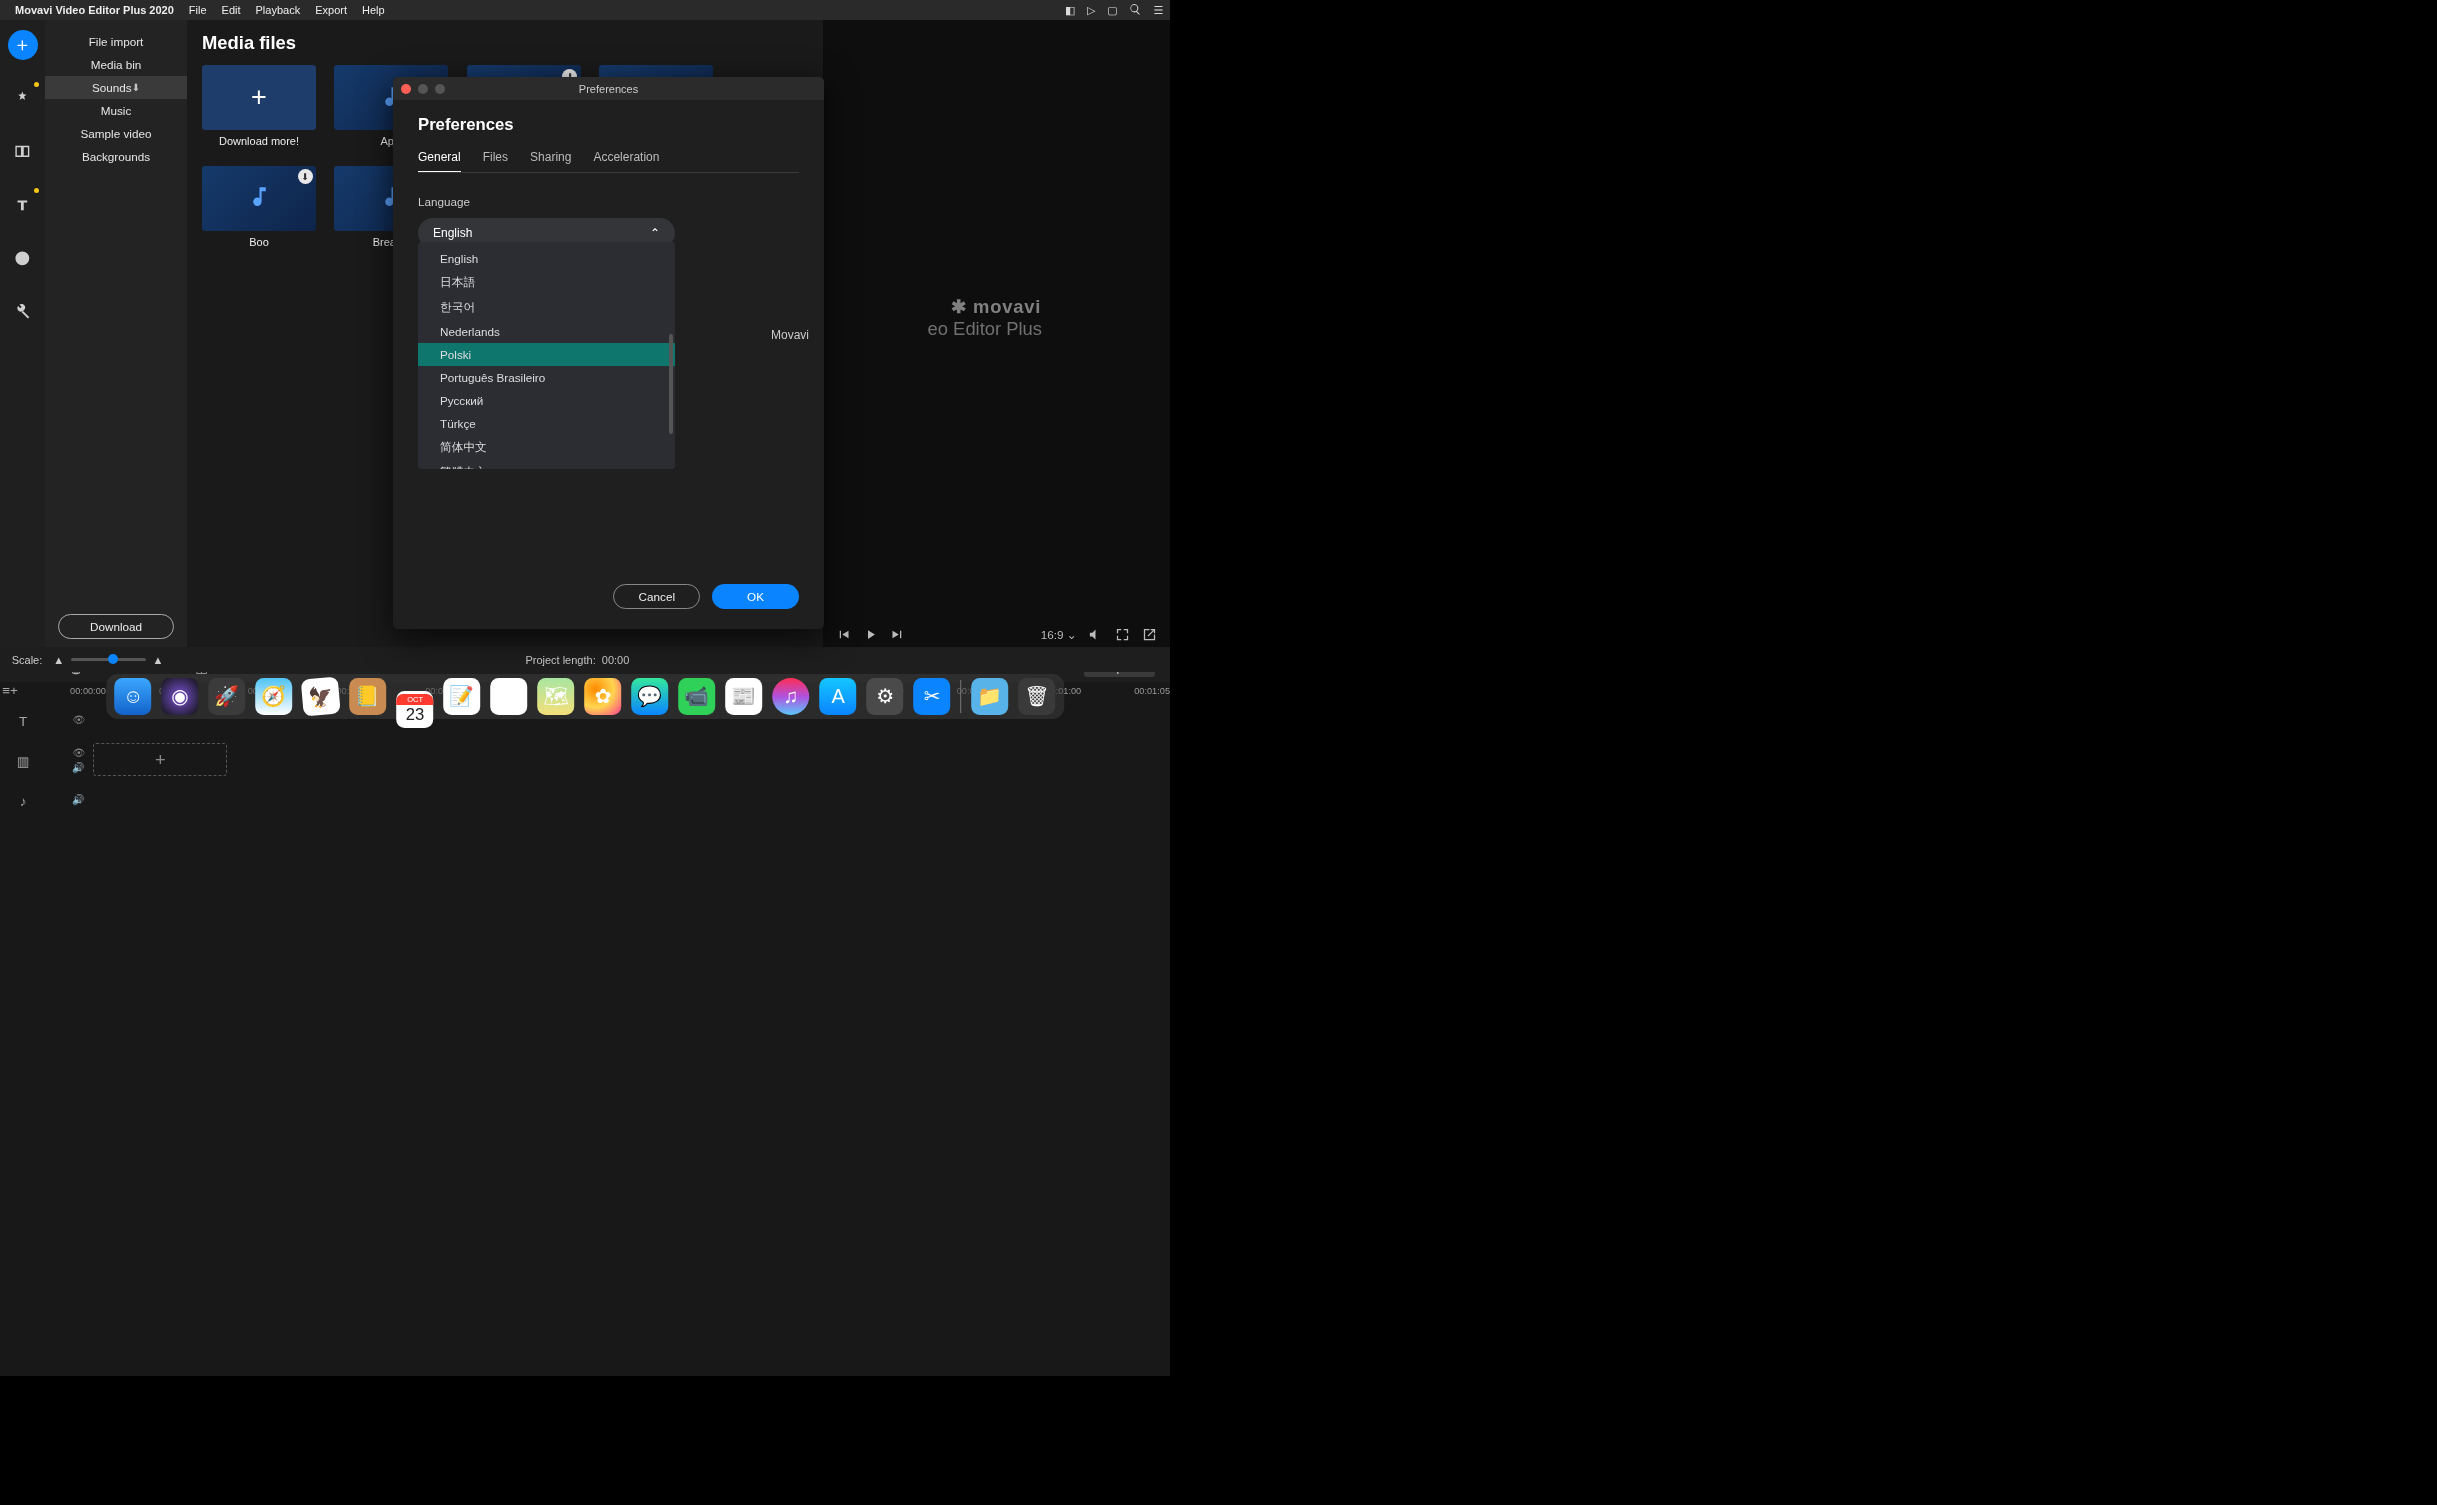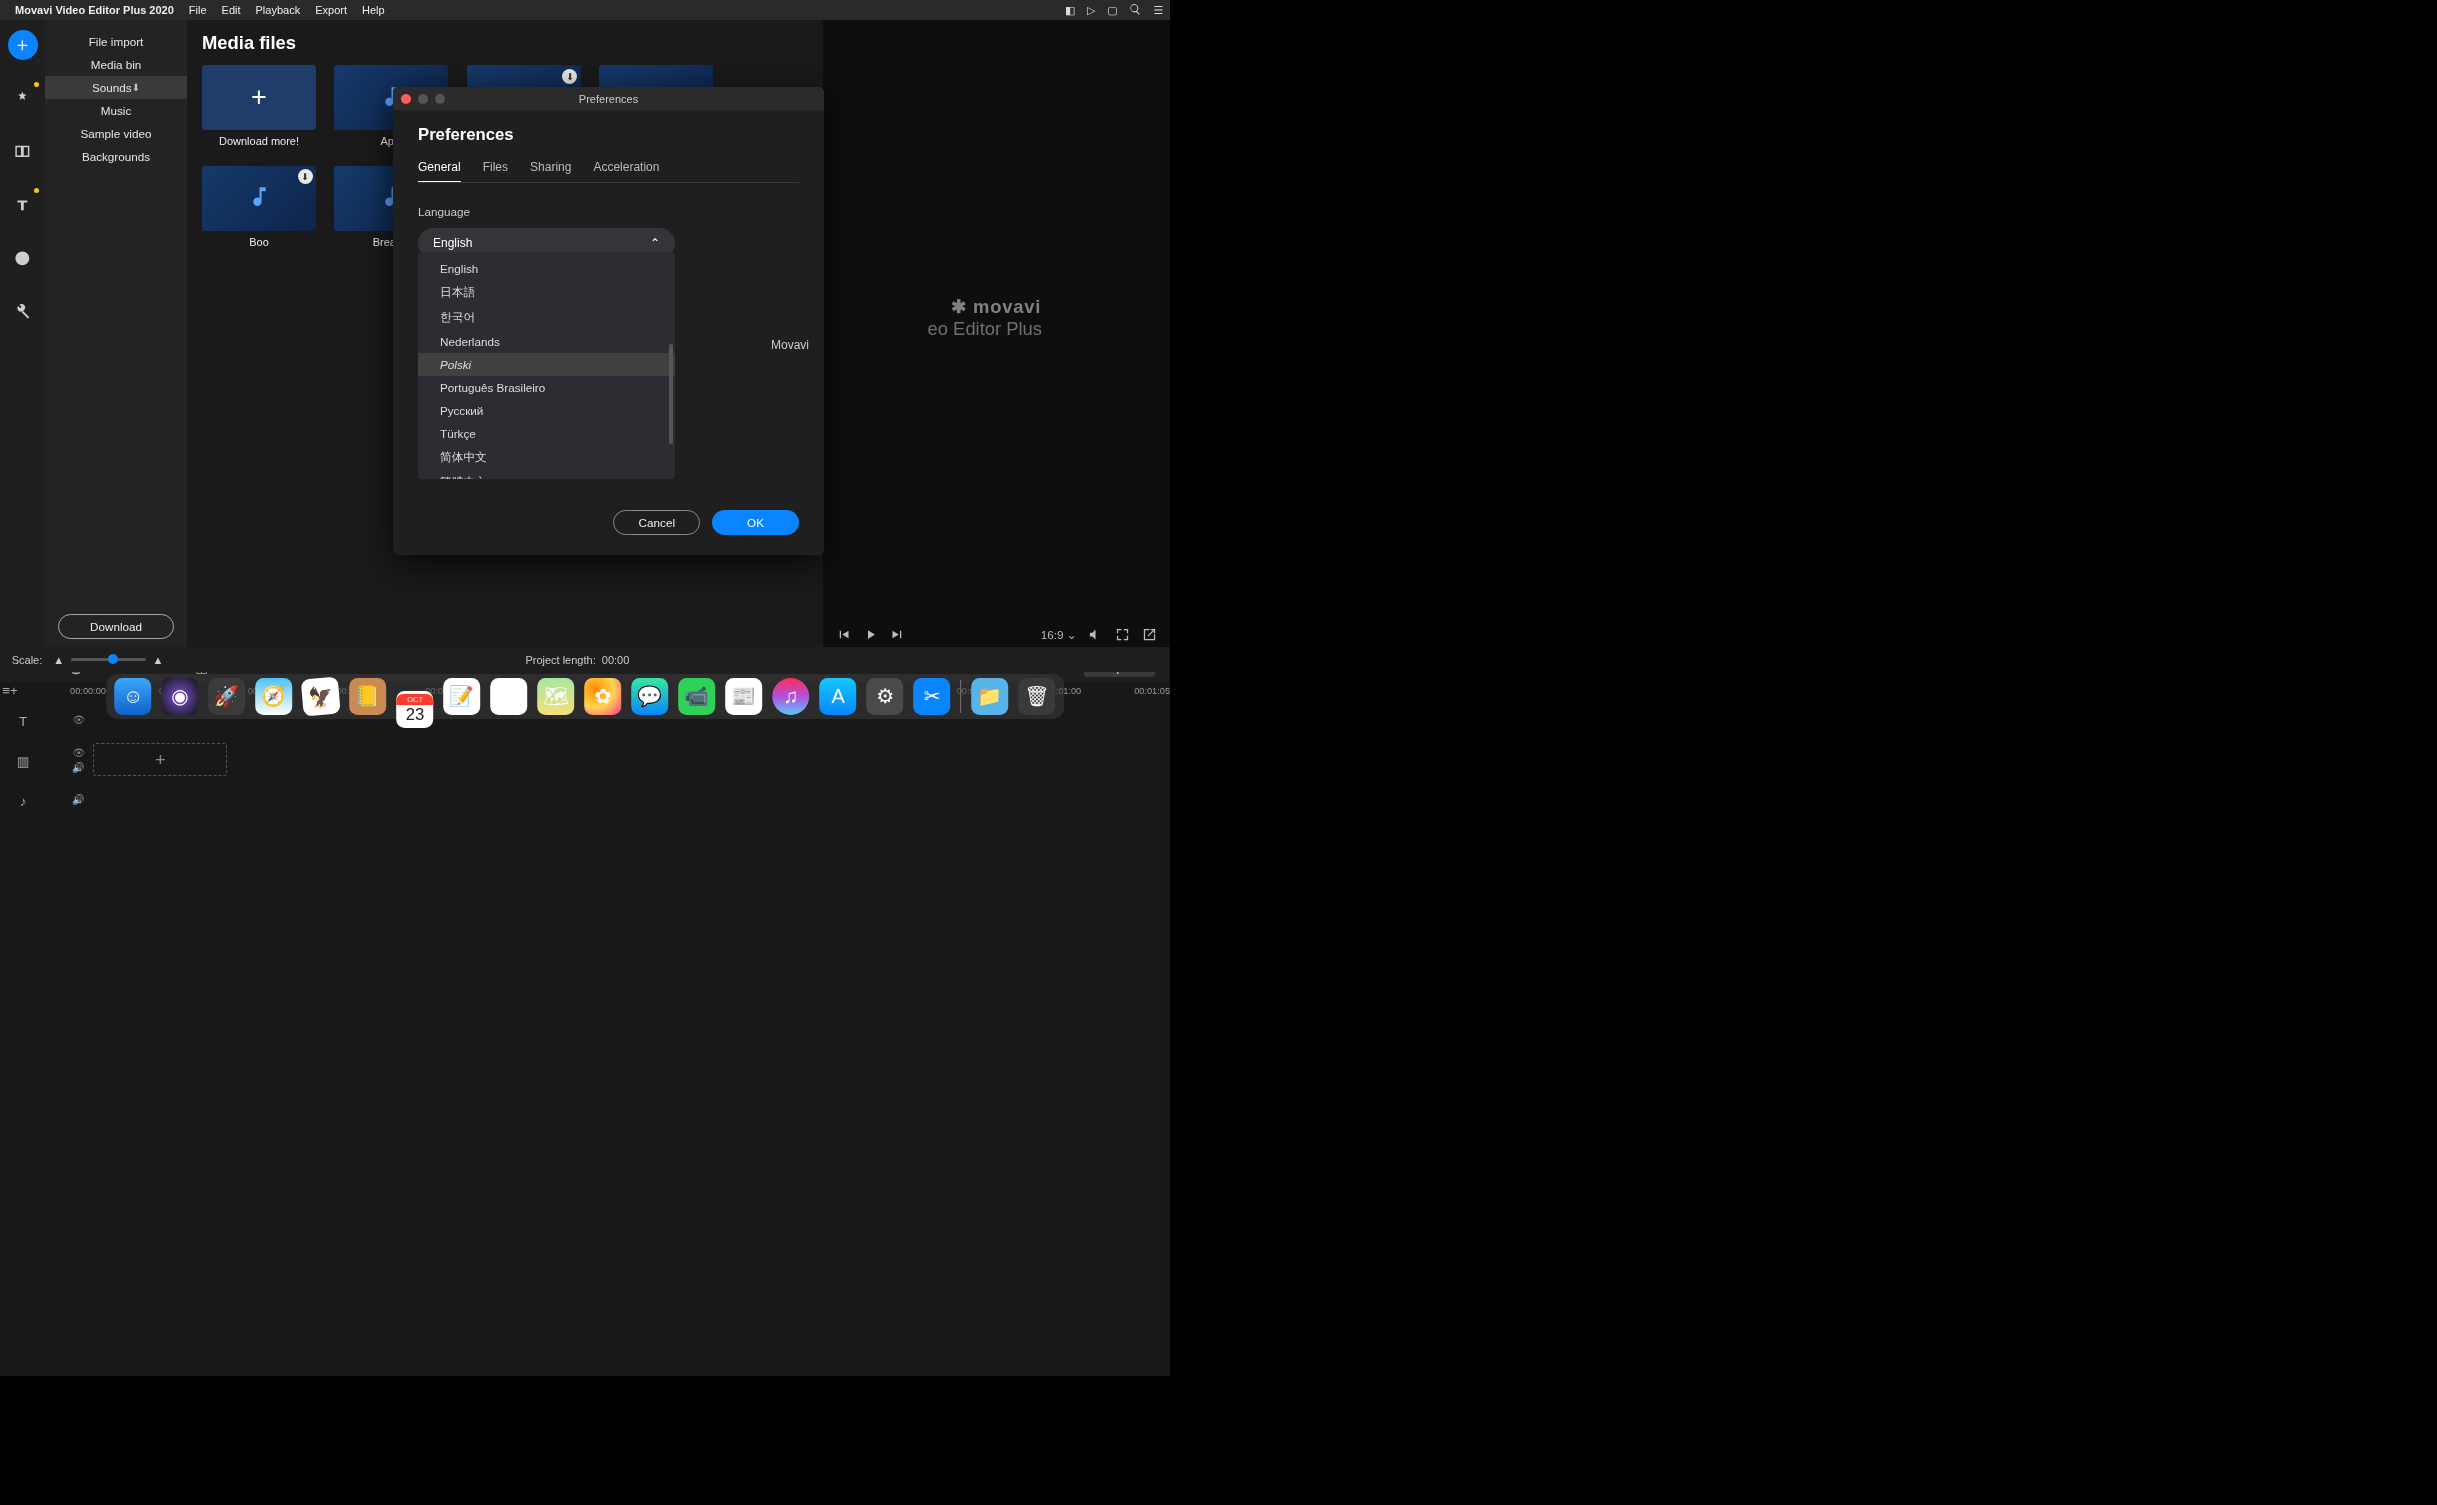--- a/index.html
+++ b/index.html
@@ -76,35 +76,35 @@
 .slider .track { width:75px; height:2.5px; background:#555; position:relative; border-radius:1.7px; }
 .slider .knob { position:absolute; left:37px; top:-4.2px; width:10px; height:10px; border-radius:50%; background:#0a84ff; }
 .statusbar .mid { flex:1; text-align:center; }
 
 
 .dock { position:absolute; bottom:3.3px; left:50%; transform:translateX(-50%); height:45px; background:rgba(60,60,60,.55); border-radius:11.7px; padding:3.3px 8.4px; display:flex; align-items:center; gap:10px; }
 .dockicon { width:37px; height:37px; border-radius:8.4px; display:flex; align-items:center; justify-content:center; font-size:20px; color:#fff; }
 .dockdiv { width:0.8px; height:33px; background:#777; }
 
 
-.modal { position:absolute; top:87px; left:393px; width:431px; height:468px; background:#1f1f1f; border-radius:5px; box-shadow:0 8.4px 33px rgba(0,0,0,.7); z-index:50; }
+.modal { position:absolute; top:77px; left:393px; width:431px; height:552px; background:#1f1f1f; border-radius:5px; box-shadow:0 8.4px 33px rgba(0,0,0,.7); z-index:50; }
 .modal .titlebar { height:23.4px; display:flex; align-items:center; position:relative; border-top-left-radius:5px; border-top-right-radius:5px; background:#2b2b2b; }
 .modal .titlebar .traffic { padding-left:8.4px; }
 .tdot.red { background:#ff5f57; }
 .modal .titlebar .label { position:absolute; left:50%; transform:translateX(-50%); color:#ccc; font-size:11px; }
 .modal .body { padding: 11.7px 25px; }
 .modal h3 { font-size:16.7px; color:#fff; font-weight:600; margin-top:3.3px; margin-bottom:15px; }
 .tabs { display:flex; gap:22px; border-bottom:0.8px solid #3a3a3a; font-size:12px; color:#bbb; }
 .tab { padding-bottom:6.7px; }
 .tab.active { color:#fff; border-bottom:1.7px solid #fff; }
 .lang-label { margin-top:22px; font-size:11.7px; color:#ccc; }
 .select { margin-top:10px; width:257px; height:30px; background:#343539; border-radius:15px; display:flex; align-items:center; justify-content:space-between; padding:0 15px; font-size:12px; color:#fff; }
 .dropdown { position:absolute; top:165px; left:25px; width:257px; background:#2b2d33; border-radius:3.3px; padding:5px 0; max-height:227px; overflow:hidden; z-index:2; }
 .dropdown .opt { padding:5px 22px; font-size:11.7px; color:#ddd; }
-.dropdown .opt.hover { background:#404040;font-style:italic; }
+.dropdown .opt.hover { background:#0f766e; }
 .dropdown .scroll { position:absolute; right:1.7px; top:92px; width:4.2px; height:100px; background:#555; border-radius:2.5px; }
 .modal .movavi-text { position:absolute; right:15px; top:251px; color:#ccc; font-size:12px; }
 .modal .buttons { position:absolute; bottom:20px; right:25px; display:flex; gap:11.7px; }
 .btn { width:87px; height:25px; display:flex; align-items:center; justify-content:center; border-radius:12.5px; font-size:11.7px; }
 .btn.cancel { border:0.8px solid #888; color:#eee; background:transparent; }
 .btn.ok { background:#0a84ff; color:#fff; }
 
 svg { fill: currentColor; }
 </style>
 </head>

